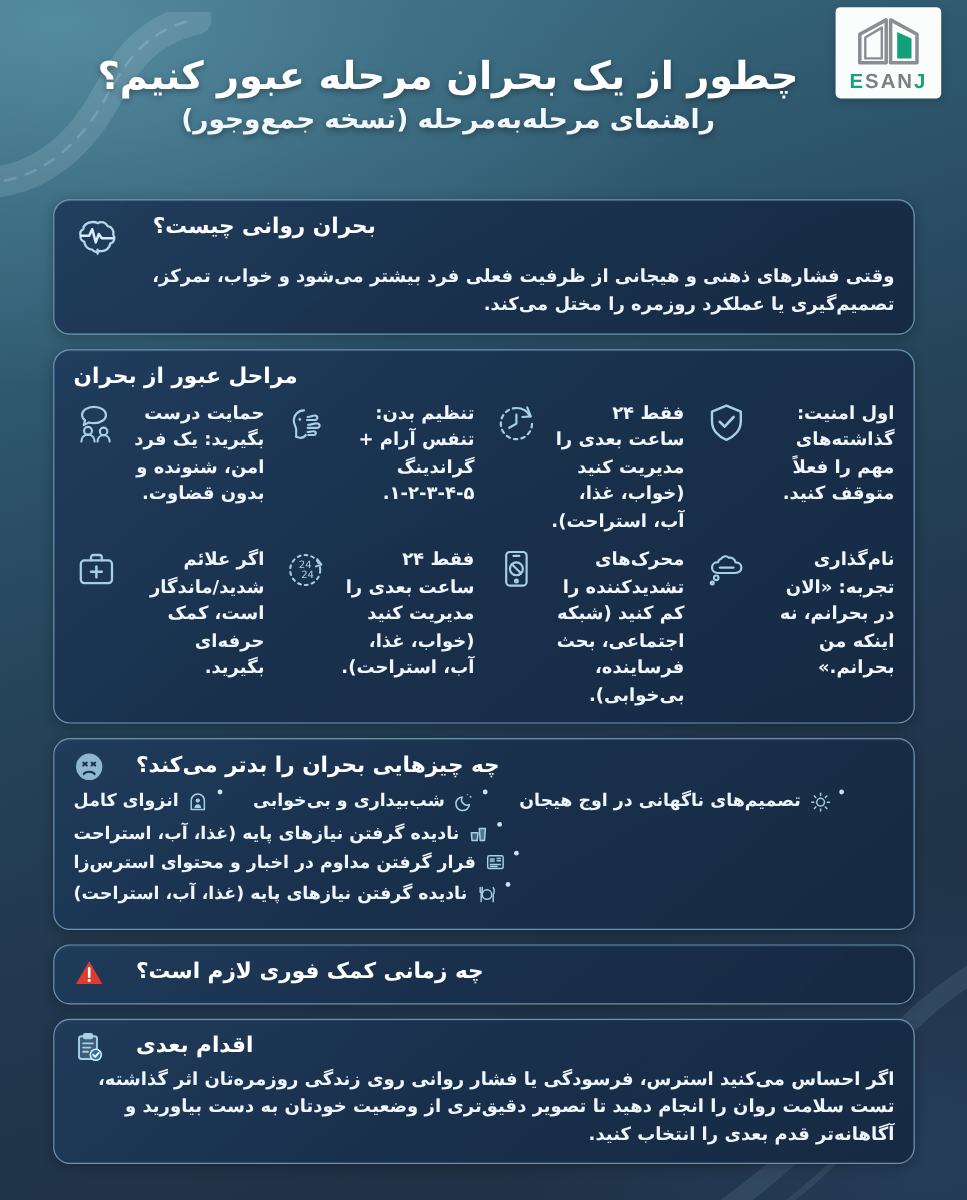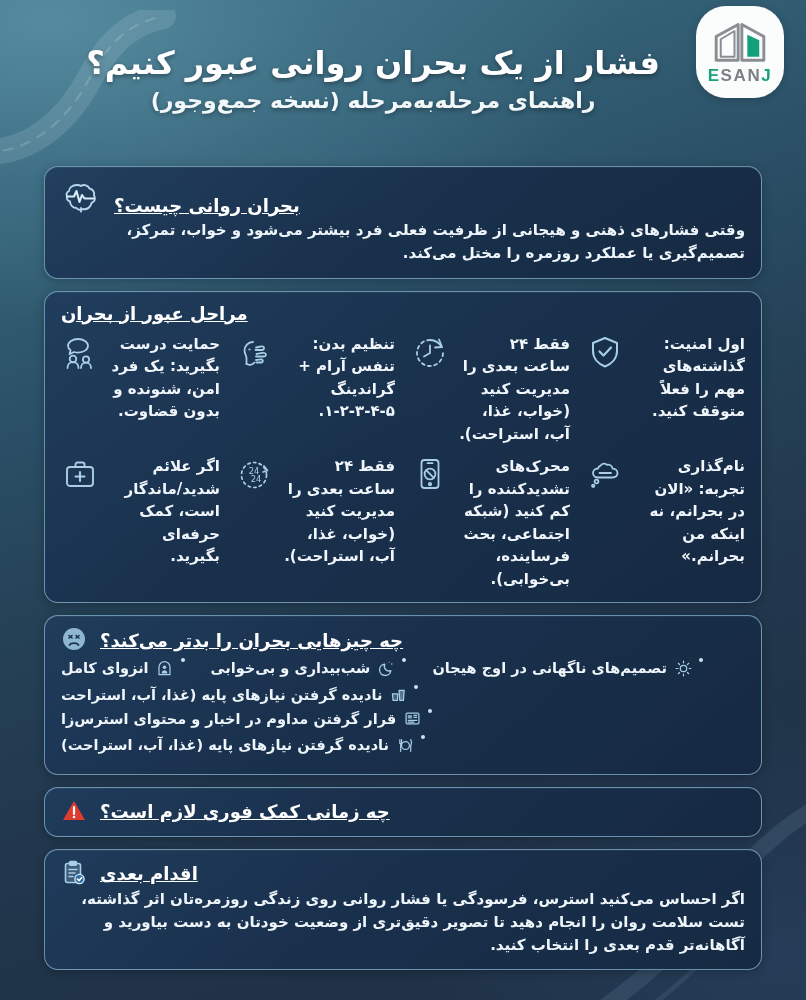--- a/index.html
+++ b/index.html
@@ -50,23 +50,23 @@
     opacity: 0.22;
     pointer-events: none;
   }
 
   
   #logo {
     position: absolute;
     top: 6px;
     right: 22px;
     width: 88px;
-    height: 92px;
+    height: 76px;
     background: #fbfcfc;
-    border-radius: 30px;
+    border-radius: 4px;
     display: flex;
     flex-direction: column;
     align-items: center;
     justify-content: center;
     box-shadow: 0 2px 8px rgba(0,0,0,0.18);
   }
   #logo .mark { width: 56px; height: 44px; display: block; }
   #logo .word {
     font-size: 17px;
     font-weight: bold;
@@ -116,24 +116,23 @@
     background: linear-gradient(140deg, rgba(32,60,92,0.95) 0%, rgba(25,48,76,0.96) 45%, rgba(22,41,66,0.97) 100%);
     border: 1.4px solid rgba(150,198,226,0.66);
     border-radius: 14px;
     margin-bottom: 12px;
     padding: 10px 16px 12px 16px;
     box-shadow: 0 2px 10px rgba(0,0,0,0.25), inset 0 1px 0 rgba(255,255,255,0.05);
   }
 
   .card-head {
     display: flex;
-    align-items: flex-end;
+    align-items: flex-start;
     justify-content: flex-end;
-    gap: 13px;
-    text-decoration: underline;
+    gap: 26px;
   }
   .card-head .h-text {
     font-size: 18px;
     font-weight: bold;
     color: #ffffff;
     line-height: 1.3;
   }
   .card-head .h-icon { flex: 0 0 auto; display: flex; align-items: center; }
   .card-head .h-icon svg { display: block; }
 
@@ -235,21 +234,21 @@
     <svg class="mark" viewBox="0 0 60 48" fill="none">
       <path d="M4 44 L4 18 L28 5 L28 44 Z" stroke="#8a8d92" stroke-width="3.2" fill="none" stroke-linejoin="round"></path>
       <path d="M32 5 L56 18 L56 44 L32 44 Z" stroke="#8a8d92" stroke-width="3.2" fill="none" stroke-linejoin="round"></path>
       <path d="M38 16 L51 22 L51 40 L38 40 Z" fill="#12a07a"></path>
       <path d="M9 21 L24 12 L24 40 L9 40 Z" fill="none" stroke="#8a8d92" stroke-width="2.2" stroke-linejoin="round"></path>
     </svg>
     <div class="word"><span class="t">E</span><span class="g">SAN</span><span class="t">J</span></div>
   </div>
 
   <div id="header">
-    <div class="title">فشار از یک بحران روانی عبور کنیم؟</div>
+    <div class="title">چطور از یک بحران مرحله عبور کنیم؟</div>
     <div class="subtitle">راهنمای مرحله‌به‌مرحله (نسخه جمع‌وجور)</div>
   </div>
 
   <div id="cards">
 
     <div class="card">
       <div class="card-head">
         <div class="h-text">بحران روانی چیست؟</div>
         <div class="h-icon">
           <svg width="40" height="40" viewBox="0 0 40 40" fill="none" stroke="#b4d7ea" stroke-width="1.9" stroke-linecap="round" stroke-linejoin="round">

